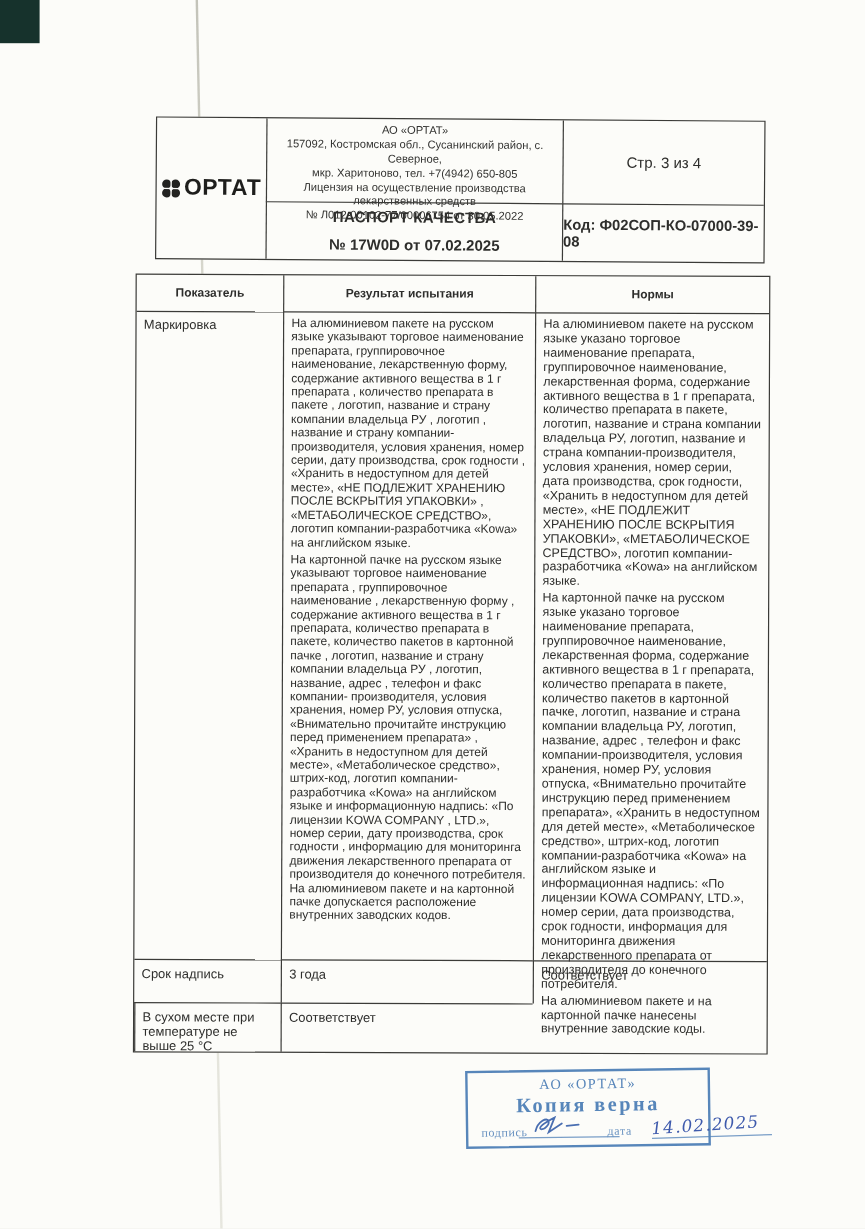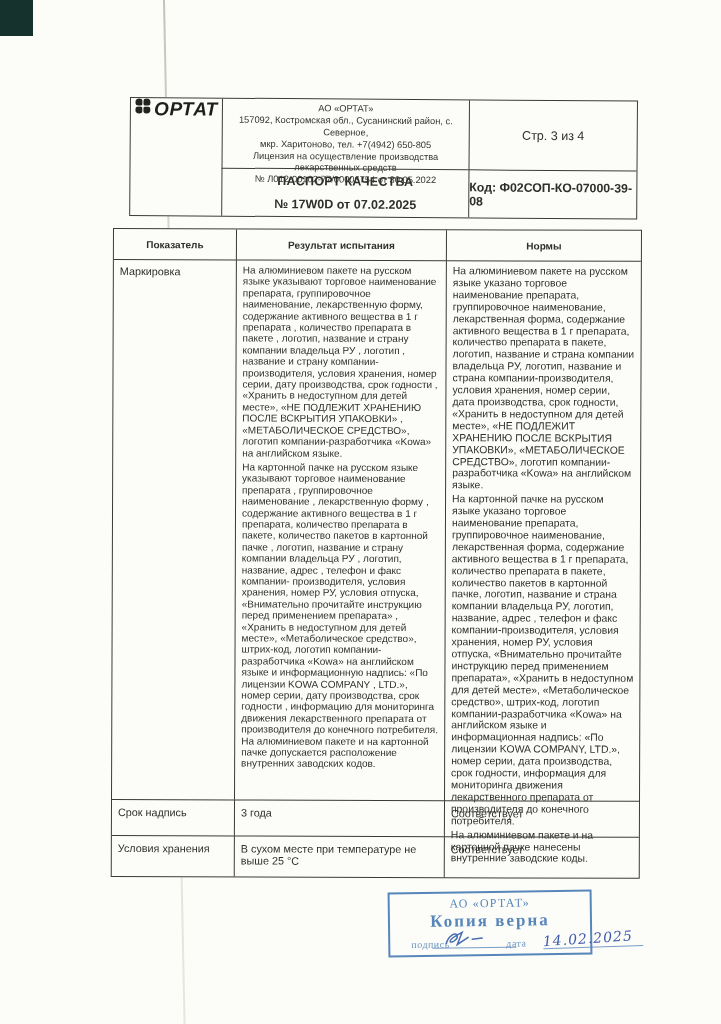--- a/index.html
+++ b/index.html
@@ -12,21 +12,21 @@
           background:linear-gradient(#b9b9ae,#d8d8cd 30%,#e3e3da);
           transform:rotate(-1.15deg);transform-origin:top left;opacity:.85;}
 
   
   .header-table{position:absolute;left:130px;top:97px;width:506px;
     display:grid;grid-template-columns:91px 247px 1fr;grid-template-rows:69px 48px;
     border:1.5px solid #3b3b38;background:#fcfcf9;transform:rotate(.4deg);transform-origin:0 0;}
   .hcell{position:relative;}
   .b-l{border-left:1.4px solid #3b3b38;}
   .b-t{border-top:1.4px solid #3b3b38;}
-  .cell-logo{grid-column:1;grid-row:1/3;display:flex;align-items:flex-start;justify-content:center;gap:3px;font-style:italic;}
+  .cell-logo{grid-column:1;grid-row:1/3;display:flex;align-items:center;justify-content:center;gap:3px;}
   .logo-word{font-size:19px;font-weight:bold;letter-spacing:.5px;color:#1e1e1c;}
   .cell-addr{grid-column:2;grid-row:1;text-align:center;font-size:9.3px;line-height:1.28;padding:4px 6px 2px;color:#333331;}
   .cell-addr div{margin:0;}
   .cell-page{grid-column:3;grid-row:1;display:flex;align-items:center;justify-content:center;font-size:12.5px;}
   .cell-title{grid-column:2;grid-row:2;text-align:center;padding-top:5px;}
   .doc-title{font-size:12.5px;font-weight:bold;letter-spacing:.3px;}
   .doc-number{font-size:12.5px;font-weight:bold;margin-top:9px;}
   .cell-code{grid-column:3;grid-row:2;display:flex;align-items:center;justify-content:center;font-size:12.3px;font-weight:600;}
 
   
@@ -40,21 +40,21 @@
   .res-cell p{font-size:10.4px;line-height:11.9px;margin:0 0 2px;}
   .val-cell{font-size:10.8px;padding-top:6px;}
 
   
   .stamp{position:absolute;left:388px;top:891px;width:200px;height:61px;
     border:2px solid #4a7cb5;color:#4a7cb5;font-family:"Liberation Serif",serif;
     transform:rotate(-.8deg);opacity:.92;}
   .stamp-company{text-align:center;font-size:12px;letter-spacing:1.2px;margin-top:3px;}
   .stamp-title{text-align:center;font-size:17px;letter-spacing:2px;font-weight:600;margin-top:0;}
   .stamp-label{position:absolute;font-size:10px;letter-spacing:.5px;opacity:.9;}
-  .sig-label{left:21px;bottom:5px;}
+  .sig-label{left:11px;bottom:5px;}
   .date-label{left:116px;bottom:5px;}
   .sig-underline{position:absolute;left:42px;bottom:6px;width:84px;border-bottom:1px solid #4a7cb5;opacity:.8;}
   .date-underline{position:absolute;left:153px;bottom:5px;width:100px;border-bottom:1px solid #4a7cb5;opacity:.8;transform:rotate(-1deg);}
   .signature{position:absolute;left:52px;bottom:3px;}
   .stamp-date{position:absolute;left:153px;bottom:4px;font-family:"DejaVu Serif",serif;
     font-style:italic;font-size:14px;letter-spacing:1px;color:#2e4da6;white-space:nowrap;
     transform:rotate(-3deg);transform-origin:left bottom;}
 </style>
 </head>
 <body>
@@ -113,21 +113,20 @@
     <div class="mcell res-cell b-l b-t">
       <p>На алюминиевом пакете на русском языке указано торговое наименование препарата, группировочное наименование, лекарственная  форма, содержание активного вещества в 1 г препарата, количество препарата в пакете, логотип, название и страна компании владельца РУ, логотип, название и страна компании-производителя, условия хранения, номер серии, дата производства, срок годности, «Хранить в недоступном для детей месте», «НЕ ПОДЛЕЖИТ ХРАНЕНИЮ ПОСЛЕ ВСКРЫТИЯ УПАКОВКИ», «МЕТАБОЛИЧЕСКОЕ СРЕДСТВО», логотип компании-разработчика «Kowa» на английском языке.</p>
       <p>На картонной пачке на русском языке указано торговое наименование препарата, группировочное наименование, лекарственная форма, содержание активного вещества в 1 г препарата, количество препарата в пакете, количество пакетов в картонной пачке, логотип, название и страна компании владельца РУ, логотип, название, адрес , телефон и факс компании-производителя, условия хранения, номер РУ, условия отпуска, «Внимательно прочитайте инструкцию перед применением препарата», «Хранить в недоступном для детей месте», «Метаболическое средство», штрих-код, логотип компании-разработчика «Kowa» на английском языке и информационная надпись: «По лицензии KOWA COMPANY, LTD.», номер серии, дата производства, срок годности, информация для мониторинга движения лекарственного препарата от производителя до конечного потребителя.</p>
       <p>На алюминиевом пакете и на картонной пачке нанесены внутренние заводские коды.</p>
     </div>
 
     <div class="mcell val-cell b-t">Срок надпись</div>
     <div class="mcell val-cell b-l b-t">3 года</div>
     <div class="mcell val-cell b-l b-t">Соответствует</div>
 
-    <div class="mcell val-cell b-t">Условия хранения</div>
     <div class="mcell val-cell b-l b-t">В сухом месте при температуре  не выше 25 °С</div>
     <div class="mcell val-cell b-l b-t">Соответствует</div>
   </div>
 
   <div class="stamp">
     <div class="stamp-company">АО «ОРТАТ»</div>
     <div class="stamp-title">Копия верна</div>
     <span class="stamp-label sig-label">подпись</span>
     <span class="sig-underline"></span>
     <span class="signature">

